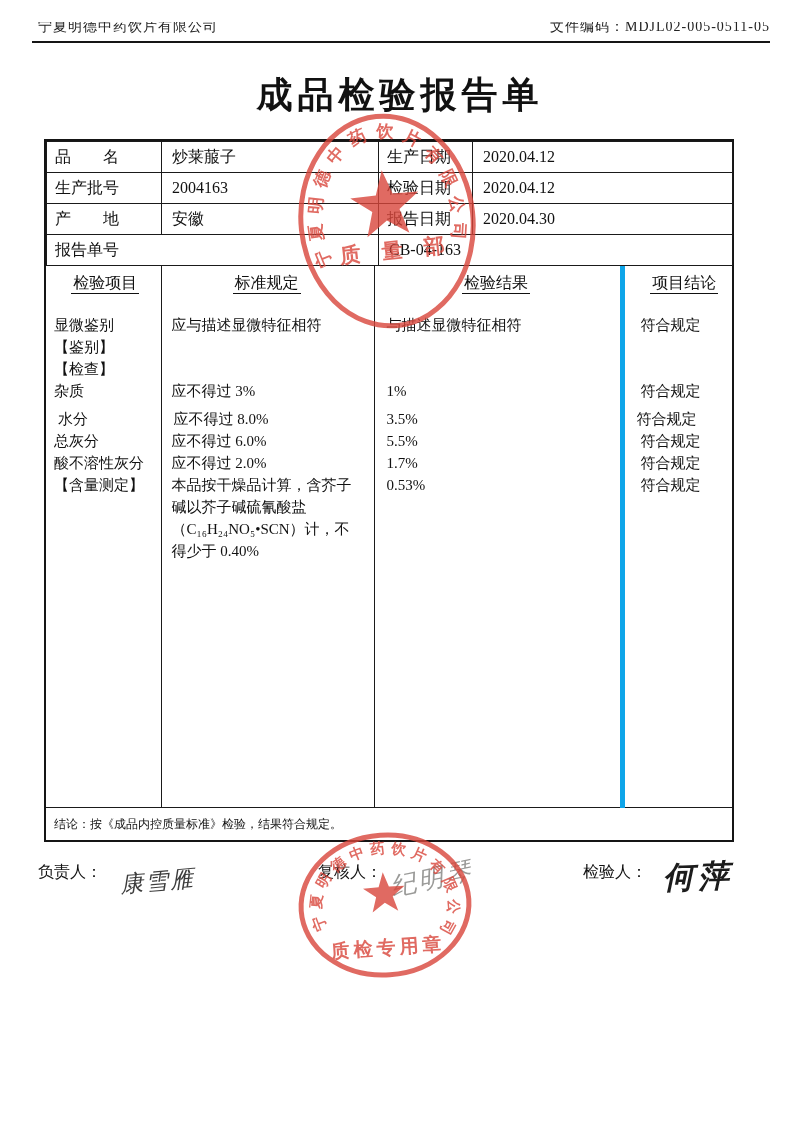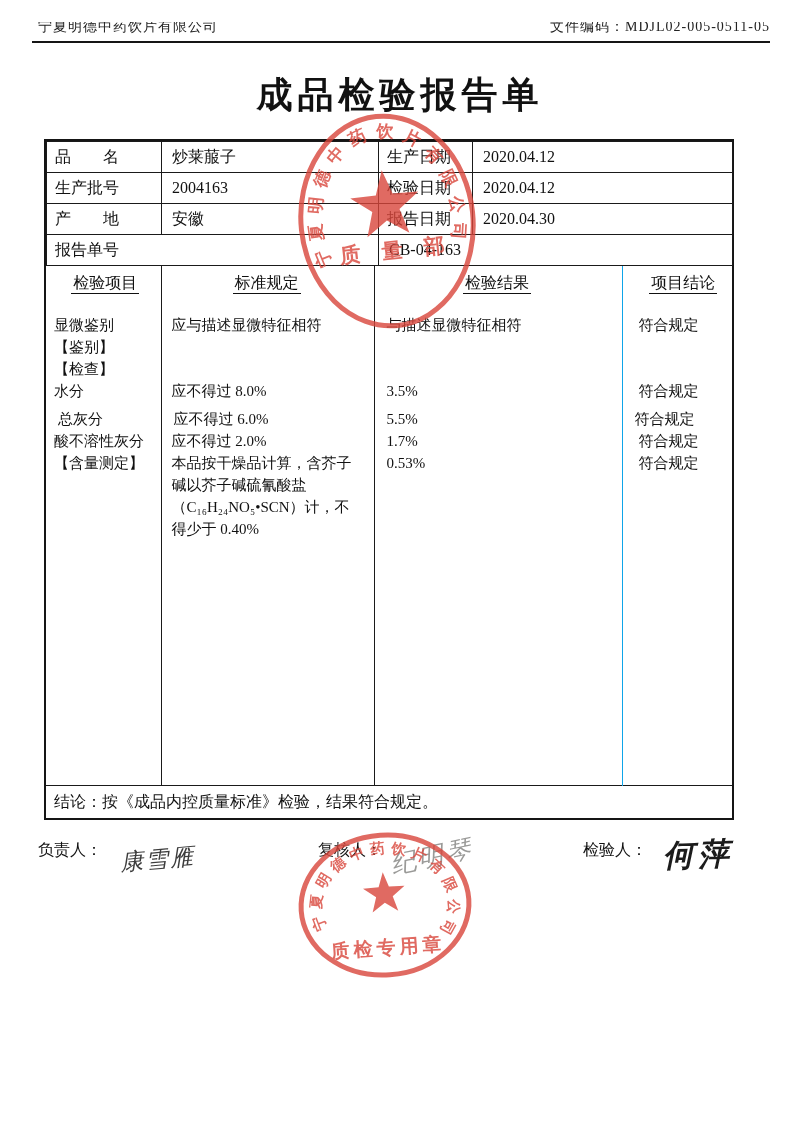--- a/index.html
+++ b/index.html
@@ -28,29 +28,29 @@
   .doc-frame { position:relative; margin:22px 0 0 44px; width:690px; border:2px solid #151515; }
   table { border-collapse:collapse; width:100%; table-layout:fixed; }
   td,th { font-weight:normal; }
 
   .info-table td { border:1px solid #1a1a1a; height:31px; font-size:16px; padding:2px 8px 2px 10px; }
   .info-table td.ilabel { padding-left:8px; }
 
   .insp-table td, .insp-table th { font-size:15px; line-height:22px; vertical-align:top; }
   .insp-table .c1 { border-right:1px solid #1a1a1a; padding:0 4px 0 8px; }
   .insp-table .c2 { border-right:1px solid #1a1a1a; padding:0 12px 0 10px; }
-  .insp-table .c3 { border-right:1px solid #0ea5e9; padding:0 14px 0 12px; }
+  .insp-table .c3 { border-right:5px solid #0ea5e9; padding:0 14px 0 12px; }
   .insp-table .c4 { padding:0 4px 0 16px; }
   .insp-table thead th { height:34px; text-align:center; vertical-align:middle; font-size:16px; }
   .insp-table thead th span { border-bottom:1px solid #111; padding:0 2px 2px; }
   .insp-table tbody tr:nth-child(1) td { padding-top:14px; }
   .insp-table tbody tr:nth-child(5) td { padding-top:6px;padding-left:12px; }
   .filler-row td { height:245px; }
   .conclusion-row td {
-    border-top:1px solid #1a1a1a; font-size:16px; height:28px;
+    border-top:1px solid #1a1a1a; font-size:12px; height:28px;
     padding:5px 8px; vertical-align:middle;
   }
 
   
   .signatures { display:flex; margin:18px 0 0 38px; align-items:flex-start; }
   .sig-group { display:flex; align-items:flex-start; }
   .sig-group.g1 { width:280px; } .sig-group.g2 { width:265px; }
   .sig-label { font-size:16px; line-height:24px; white-space:nowrap; }
   .sig-name { font-style:italic; }
   .sig1 { font-size:23px; color:#3c3c3c; transform:rotate(-5deg); margin:6px 0 0 18px; letter-spacing:2px; }
@@ -144,20 +144,26 @@
           <td class="c1">【鉴别】</td>
           <td class="c2"></td>
           <td class="c3"></td>
           <td class="c4"></td>
         </tr>
           <tr>
           <td class="c1">【检查】</td>
           <td class="c2"></td>
           <td class="c3"></td>
           <td class="c4"></td>
+        </tr>
+          <tr>
+          <td class="c1">杂质</td>
+          <td class="c2">应不得过 3%</td>
+          <td class="c3">1%</td>
+          <td class="c4">符合规定</td>
         </tr>
           <tr>
           <td class="c1">水分</td>
           <td class="c2">应不得过 8.0%</td>
           <td class="c3">3.5%</td>
           <td class="c4">符合规定</td>
         </tr>
           <tr>
           <td class="c1">总灰分</td>
           <td class="c2">应不得过 6.0%</td>

